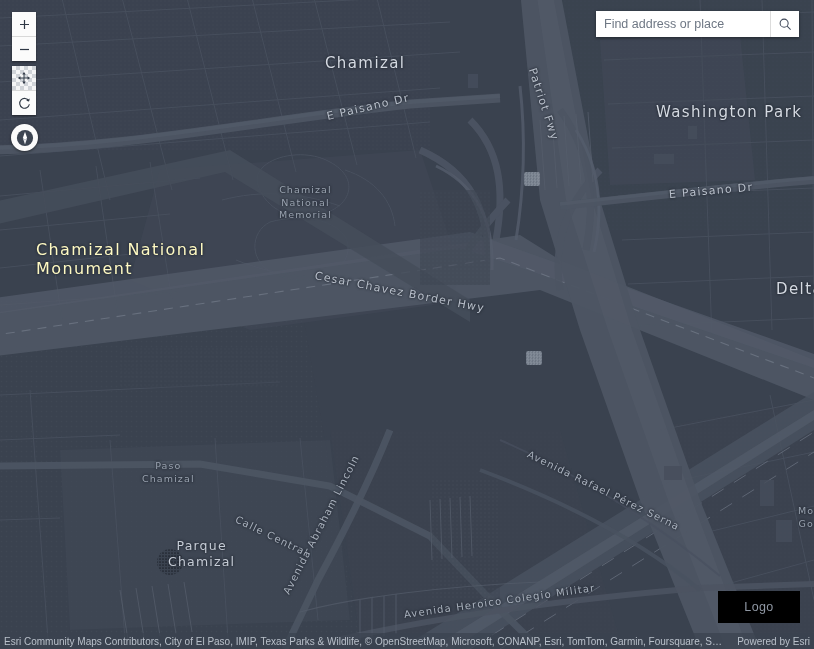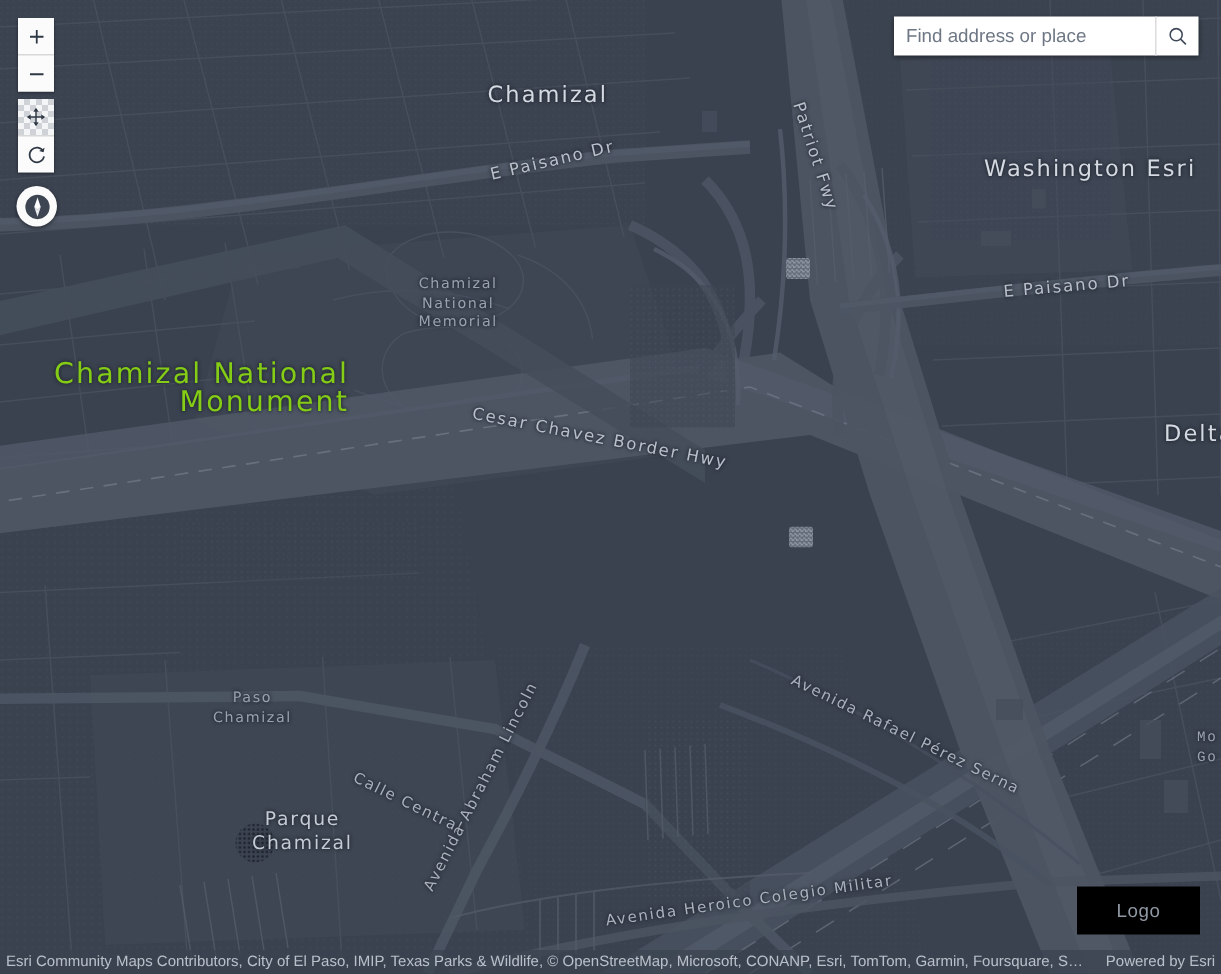--- a/index.html
+++ b/index.html
@@ -35,21 +35,21 @@
   .map-label {
     position: absolute;
     color: #c9cfd8;
     letter-spacing: 1.1px;
     white-space: pre;
     pointer-events: none;
     text-shadow: 0 0 3px rgba(35,41,51,.95), 0 0 2px rgba(35,41,51,.9);
     font-family: "DejaVu Sans", sans-serif;
   }
   .lbl-place      { font-size: 15px; color: #d5dae2; letter-spacing: 1.4px; }
-  .lbl-place-lg   { font-size: 19px; color: #84cc16; letter-spacing: 1.4px; line-height: 19px; text-align:right;}
+  .lbl-place-lg   { font-size: 16px; color: #fef9c3; letter-spacing: 1.4px; line-height: 19px; text-align:left;}
   .lbl-poi        { font-size: 9.5px; color: #9aa3b0; letter-spacing: 1.1px; line-height: 12.5px; text-align:center;}
   .lbl-street     { font-size: 11px; color: #b9c0cb; letter-spacing: 1.3px; }
   .lbl-street-sm  { font-size: 10px; color: #aab2be; letter-spacing: 1.2px; }
   .lbl-park       { font-size: 12.5px; color: #c6ccd6; letter-spacing: 1.2px; line-height: 16px; text-align:center;}
 
   
   #zoom-controls {
     position: absolute;
     left: 12px;
     top: 12px;
@@ -348,40 +348,40 @@
 
     <div style="position:absolute;left:524px;top:172px;width:16px;height:14px;
                 background:repeating-conic-gradient(#9aa2ae 0% 25%,#6d7683 0% 50%) 50%/3px 3px;
                 border-radius:2px;opacity:.85"></div>
     <div style="position:absolute;left:526px;top:351px;width:16px;height:14px;
                 background:repeating-conic-gradient(#9aa2ae 0% 25%,#6d7683 0% 50%) 50%/3px 3px;
                 border-radius:2px;opacity:.85"></div>
 
     <div id="label-layer">
         <div class="map-label lbl-place" style="left: 325px; top: 54px;">Chamizal</div>
-        <div class="map-label lbl-place" style="left: 656px; top: 103px;">Washington Esri</div>
+        <div class="map-label lbl-place" style="left: 656px; top: 103px;">Washington Park</div>
         <div class="map-label lbl-street" style="left: 327px; top: 110px; transform: rotate(-13deg); transform-origin: left center;">E Paisano Dr</div>
         <div class="map-label lbl-street" style="left: 669px; top: 188px; transform: rotate(-5deg); transform-origin: left center;">E Paisano Dr</div>
         <div class="map-label lbl-street" style="left: 532px; top: 62px; transform: rotate(72deg); transform-origin: left center;">Patriot Fwy</div>
         <div class="map-label lbl-poi" style="left: 279px; top: 184px;">Chamizal
 National
 Memorial</div>
         <div class="map-label lbl-place-lg" style="left: 36px; top: 240px;">Chamizal National
 Monument</div>
         <div class="map-label lbl-street" style="left: 315px; top: 269px; transform: rotate(11deg); transform-origin: left center;">Cesar Chavez Border Hwy</div>
         <div class="map-label lbl-place" style="left: 776px; top: 280px;">Delta</div>
         <div class="map-label lbl-street-sm" style="left: 528px; top: 448px; transform: rotate(26deg); transform-origin: left center;">Avenida Rafael Pérez Serna</div>
         <div class="map-label lbl-poi" style="left: 142px; top: 460px;">Paso
 Chamizal</div>
         <div class="map-label lbl-street-sm" style="left: 236px; top: 513px; transform: rotate(26deg); transform-origin: left center;">Calle Central</div>
         <div class="map-label lbl-street-sm" style="left: 286px; top: 588px; transform: rotate(-63deg); transform-origin: left center;">Avenida Abraham Lincoln</div>
         <div class="map-label lbl-park" style="left: 168px; top: 538px;">Parque
 Chamizal</div>
         <div class="map-label lbl-street-sm" style="left: 404px; top: 609px; transform: rotate(-8deg); transform-origin: left center;">Avenida Heroico Colegio Militar</div>
-        <div class="map-label lbl-poi" style="left: 798px; top: 486px; font-family: Liberation Mono, monospace;">Mo
+        <div class="map-label lbl-poi" style="left: 798px; top: 505px;">Mo
 Go</div>
       </div>
   </div>
 
   <div id="zoom-controls">
     <div class="ctl-btn">
       <svg width="11" height="11" viewBox="0 0 11 11">
         <path d="M5.5 1 V10 M1 5.5 H10" stroke="#2f3845" stroke-width="1.2"></path>
       </svg>
     </div>

